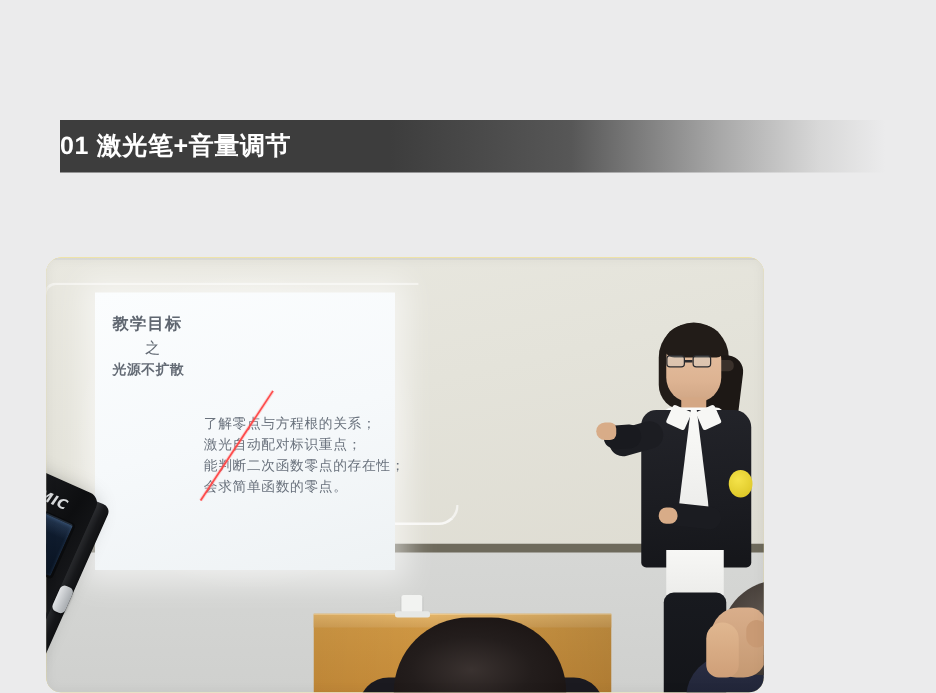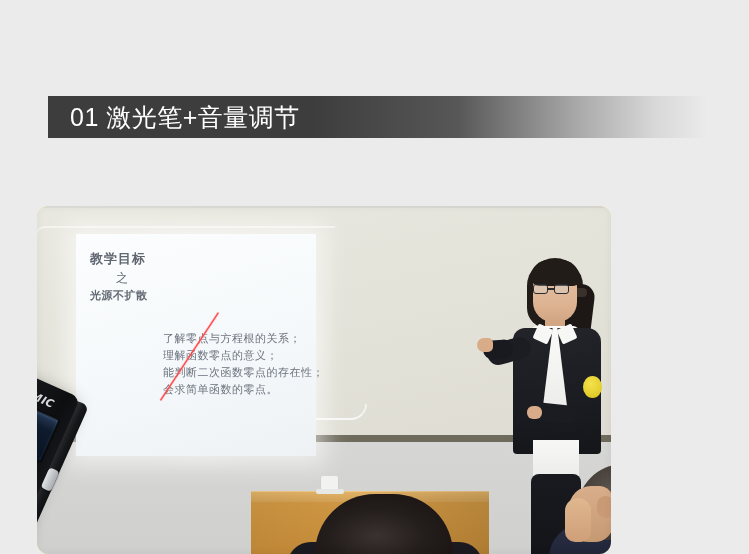--- a/index.html
+++ b/index.html
@@ -18,24 +18,23 @@
 
   
   .banner{
     position:absolute; left:48px; top:96px;
     width:660px; height:42px;
     background:linear-gradient(to right,#3d3d3d 0%,#3d3d3d 40%,#575757 62%,#a8a8a8 80%,#d8d8d8 92%,#ebebec 100%);
     display:flex; align-items:center;
   }
   .banner-text{
     color:#ffffff;
-    font-size:25px;
-    font-weight:normal;
+    font-size:20px;
+    font-weight:bold;
     letter-spacing:0.5px;
-    padding-left:22px;
     white-space:nowrap;
     line-height:1;
   }
   .subtitle{
     position:absolute; left:66px; top:152px;
     font-size:20px;
     color:#4a4a4a;
     letter-spacing:0.3px;
     white-space:nowrap;
   }
@@ -390,21 +389,21 @@
         </div>
     </div>
 
     <div class="proj-glow"></div>
     <div class="projection">
       <div class="slide-title">教学目标</div>
       <div class="slide-sub1">之</div>
       <div class="slide-sub2">光源不扩散</div>
       <div class="slide-body">
         <div>了解零点与方程根的关系；</div>
-        <div>理解函数零点的意义；</div>
+        <div>激光自动配对标识重点；</div>
         <div>能判断二次函数零点的存在性；</div>
         <div>会求简单函数的零点。</div>
       </div>
     </div>
 
     <div class="podium"></div>
     <div class="podium-top"></div>
     <div class="podium-shadow"></div>
     <div class="cup"></div>
     <div class="cup-base"></div>

